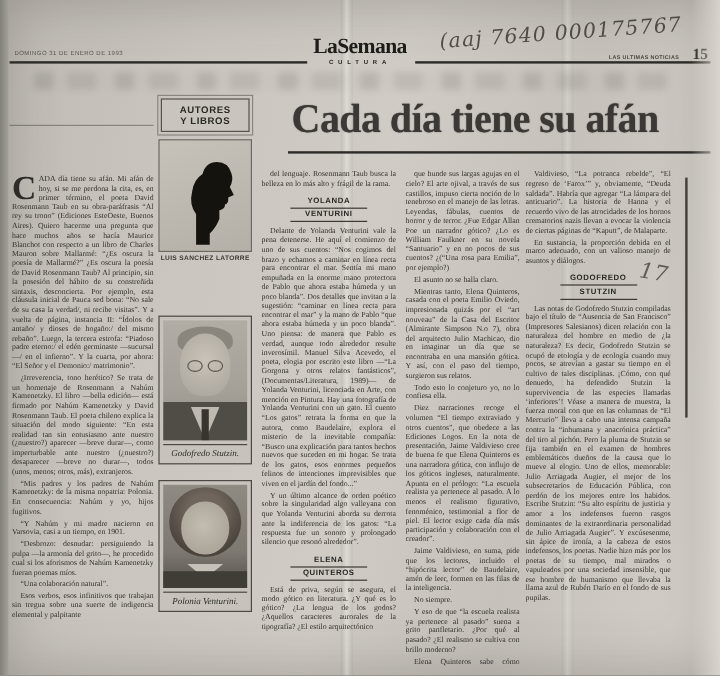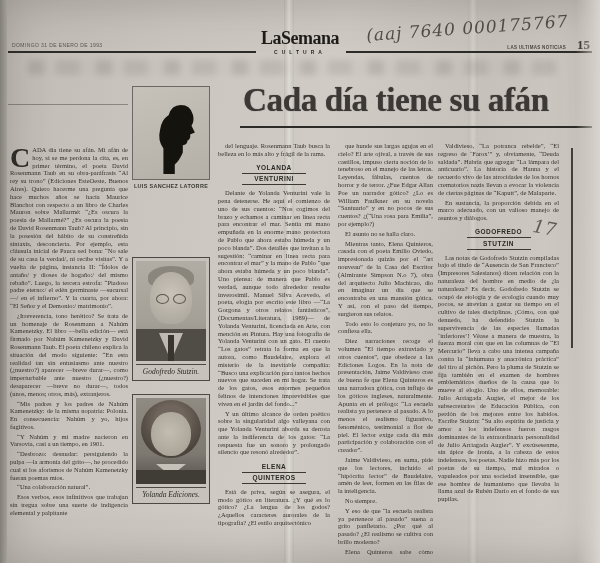--- a/index.html
+++ b/index.html
@@ -54,21 +54,21 @@
   .sidebar { position:absolute; left:132px; top:80px; width:78px; }
   .authors-box { border:1px solid #56524c; outline:1px solid #8a867f; outline-offset:2px;
     background:#c9c5be; padding:4px 2px; text-align:center; margin:2px;
     font-family:"Liberation Sans",sans-serif; font-weight:bold; font-size:8px; line-height:9px;
     letter-spacing:.5px; color:#2b2926; }
   .photo-frame-sil { margin-top:6px; border:1px solid #6d6962; background:linear-gradient(160deg,#c6c2ba,#b4b0a8);
     height:92px; position:relative; overflow:hidden; }
   .photo-frame-sil svg { position:absolute; bottom:-2px; left:6%; width:88%; height:96%; }
   .caption-sans { text-align:center; font-family:"Liberation Sans",sans-serif; font-size:5.5px;
     font-weight:bold; letter-spacing:.3px; margin-top:3px; color:#3b3834; }
-  .framed { border:1px solid #4c4943; padding:3px; background:#c7c3bc; margin-top:68px; }
+  .framed { border:1px solid #4c4943; padding:3px; background:#c7c3bc; margin-top:44px; }
   .framed.second { margin-top:13px; }
   .caption-italic { text-align:center; font-style:italic; font-size:7.5px; color:#2e2b28;
     border-top:1px solid #4c4943; margin-top:3px; padding:2px 0 1px; }
   .photo { position:relative; overflow:hidden; }
   .photo-stutzin { height:100px; background:linear-gradient(180deg,#b1aca4 0%,#a49f97 60%,#8d8880 100%); }
   .photo-stutzin .hair { position:absolute; left:50%; top:5px; width:46px; height:22px;
     transform:translateX(-50%); border-radius:50% 50% 35% 35%; background:#8b867d; }
   .photo-stutzin .face { position:absolute; left:50%; top:11px; width:42px; height:52px;
     transform:translateX(-50%); border-radius:48% 48% 42% 42%;
     background:radial-gradient(circle at 50% 42%, #c9c3b9, #a8a39a); }
@@ -130,20 +130,24 @@
   <div class="handwr-note">(aaj 7640  000175767</div>
 
   <div class="ghost"></div>
 
   <div class="headline">Cada día tiene su afán</div>
   <div class="rule-headline"></div>
   <div class="rule-left-thin"></div>
   <div class="vline"></div>
 
   <div class="sidebar">
+    <div class="authors-box">
+      <span>AUTORES</span><br>
+      <span>Y LIBROS</span>
+    </div>
     <div class="photo-frame-sil">
       <svg viewBox="0 0 100 110">
         <path d="M38 110 L38 72 Q29 60 33 44 Q35 29 46 22 Q50 7 64 7 Q78 7 82 21 Q85 30 80 38 L85 48 L78 51 Q79 58 74 60 Q74 66 67 67 L67 78 Q62 90 55 96 L55 110 Z" fill="#15130e"></path>
       </svg>
     </div>
     <div class="caption-sans">LUIS SANCHEZ LATORRE</div>
 
     <div class="framed">
       <div class="photo photo-stutzin">
         <div class="hair"></div>
@@ -159,21 +163,21 @@
       <div class="caption-italic">Godofredo Stutzin.</div>
     </div>
 
     <div class="framed second">
       <div class="photo photo-venturini">
         <div class="hairV"></div>
         <div class="faceV"></div>
         <div class="collar"></div>
         <div class="bodyV"></div>
       </div>
-      <div class="caption-italic">Yolanda Ediciones.</div>
+      <div class="caption-italic">Polonia Venturini.</div>
     </div>
   </div>
 
   <div class="col col1">
       <p class="para dropcap">CADA día tiene su afán. Mi afán de hoy, si se me perdona la cita, es, en primer término, el poeta David Rosenmann Taub en su obra-paráfrasis “Al rey su trono” (Ediciones EsteOeste, Buenos Aires). Quiero hacerme una pregunta que hace muchos años se hacía Maurice Blanchot con respecto a un libro de Charles Mauron sobre Mallarmé: “¿Es oscura la poesía de Mallarmé?” ¿Es oscura la poesía de David Rosenmann Taub? Al principio, sin la posesión del hábito de su constreñida sintaxis, desconcierta. Por ejemplo, esta cláusula inicial de Pauca sed bona: “No sale de su casa la verdad/, ni recibe visitas”. Y a vuelta de página, instancia II: “Ídolos de antaño/ y dioses de hogaño:/ del mismo rebaño”. Luego, la tercera estrofa: “Piadoso padre eterno:/ el edén germinaste —sucursal—/ en el infierno”. Y la cuarta, por ahora: “El Señor y el Demonio:/ matrimonio”.</p>
       <p class="para">¿Irreverencia, tono herético? Se trata de un homenaje de Rosenmann a Nahúm Kamenetzky. El libro —bella edición— está firmado por Nahúm Kamenetzky y David Rosenmann Taub. El poeta chileno explica la situación del modo siguiente: “En esta realidad tan sin entusiasmo ante nuestro (¿nuestro?) aparecer —breve durar—, como imperturbable ante nuestro (¿nuestro?) desaparecer —breve no durar—, todos (unos, menos; otros, más), extranjeros.</p>
       <p class="para">“Mis padres y los padres de Nahúm Kamenetzky: de la misma nopatria: Polonia. En consecuencia: Nahúm y yo, hijos fugitivos.</p>
       <p class="para">“Y Nahúm y mi madre nacieron en Varsovia, casi a un tiempo, en 1901.</p>
       <p class="para">“Desbrozo: desnudar: persiguiendo la pulpa —la armonía del grito—, he procedido cual si los aforismos de Nahúm Kamenetzky fueran poemas míos.</p>
       <p class="para">“Una colaboración natural”.</p>

